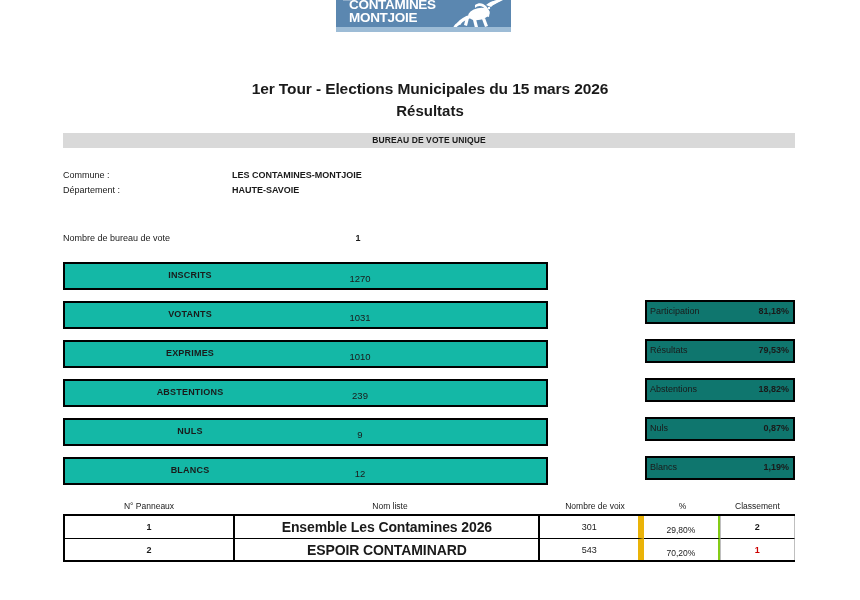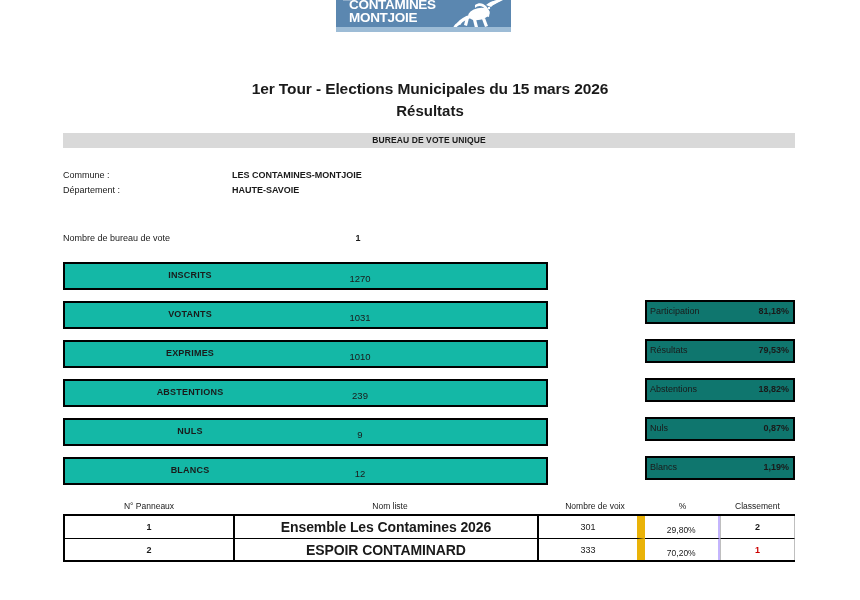--- a/index.html
+++ b/index.html
@@ -258,25 +258,25 @@
     font-weight: bold;
     font-size: 9px;
   }
   .cell-nom {
     border-right: 2px solid #000000;
     font-weight: bold;
     font-size: 14px;
     letter-spacing: -0.1px;
   }
   .cell-voix {
-    border-right: 8px solid #eab308;
+    border-right: 6px solid #eab308;
     text-align: center;
   }
   .cell-pct {
-    border-right: 2px solid #c4b5fd;
+    border-right: 2px solid #84cc16;
     font-size: 8.5px;
     line-height: 28px;
   }
   .cell-rang {
     border-left: 1px solid #bfbfbf;
     border-right: 1px solid #bfbfbf;
     font-weight: bold;
     font-size: 9px;
   }
   .rank-top {
@@ -392,18 +392,18 @@
     <div class="result-row">
       <div class="cell cell-panneaux col-panneaux">1</div>
       <div class="cell cell-nom col-nom">Ensemble Les Contamines 2026</div>
       <div class="cell cell-voix col-voix">301</div>
       <div class="cell cell-pct col-pct">29,80%</div>
       <div class="cell cell-rang col-rang">2</div>
     </div>
     <div class="result-row">
       <div class="cell cell-panneaux col-panneaux">2</div>
       <div class="cell cell-nom col-nom">ESPOIR CONTAMINARD</div>
-      <div class="cell cell-voix col-voix">333</div>
+      <div class="cell cell-voix col-voix">543</div>
       <div class="cell cell-pct col-pct">70,20%</div>
       <div class="cell cell-rang col-rang rank-top">1</div>
     </div>
   </div>
 </div>
 
 </body></html>

